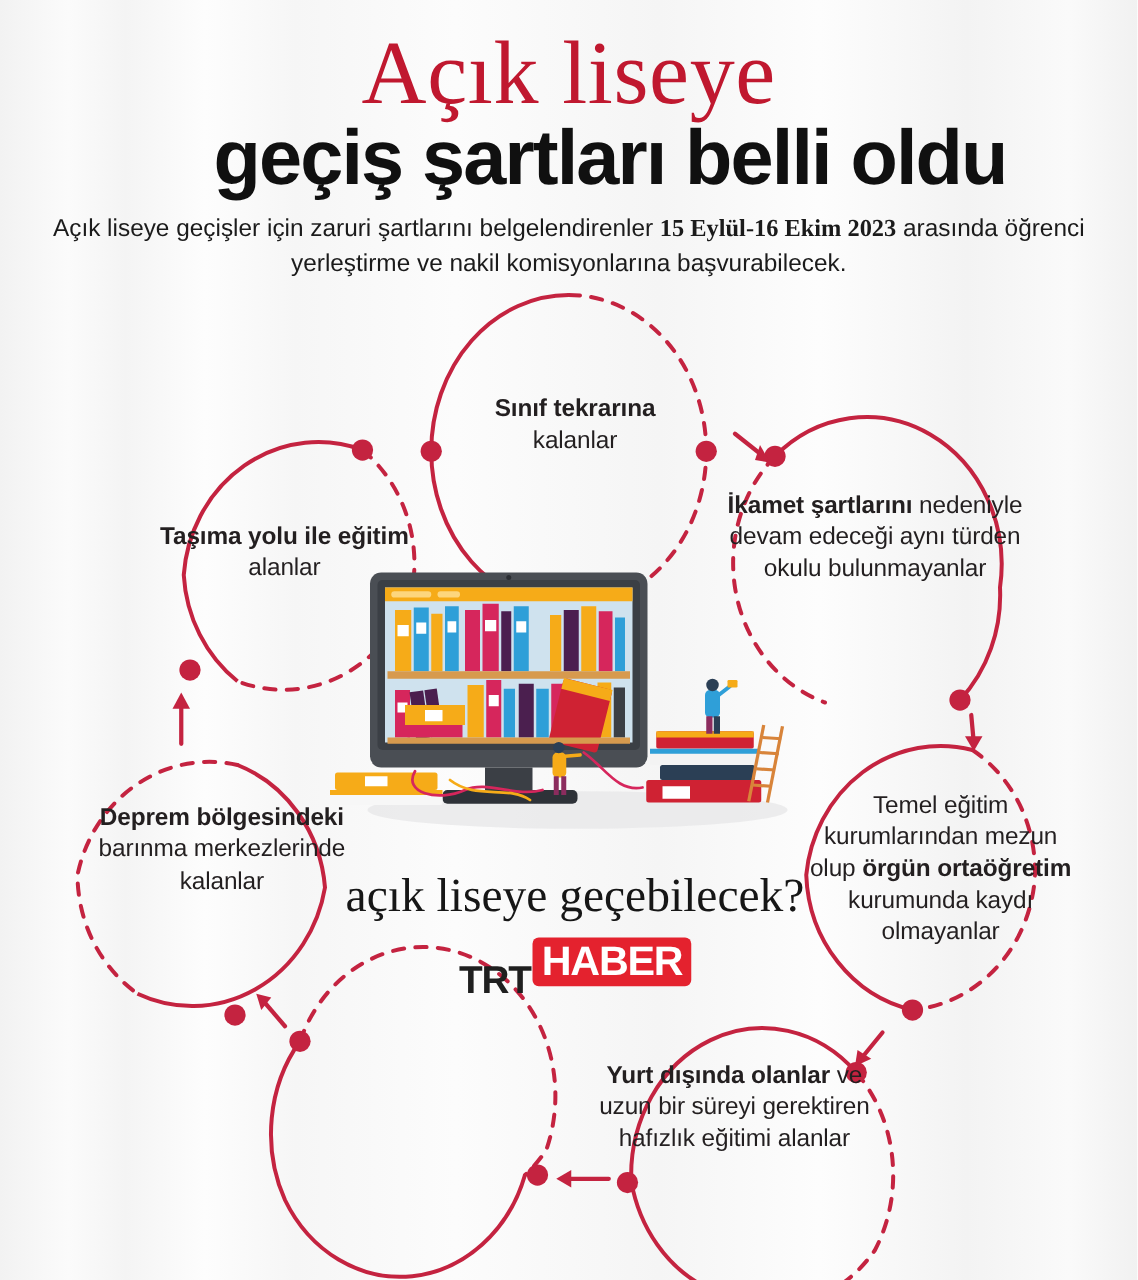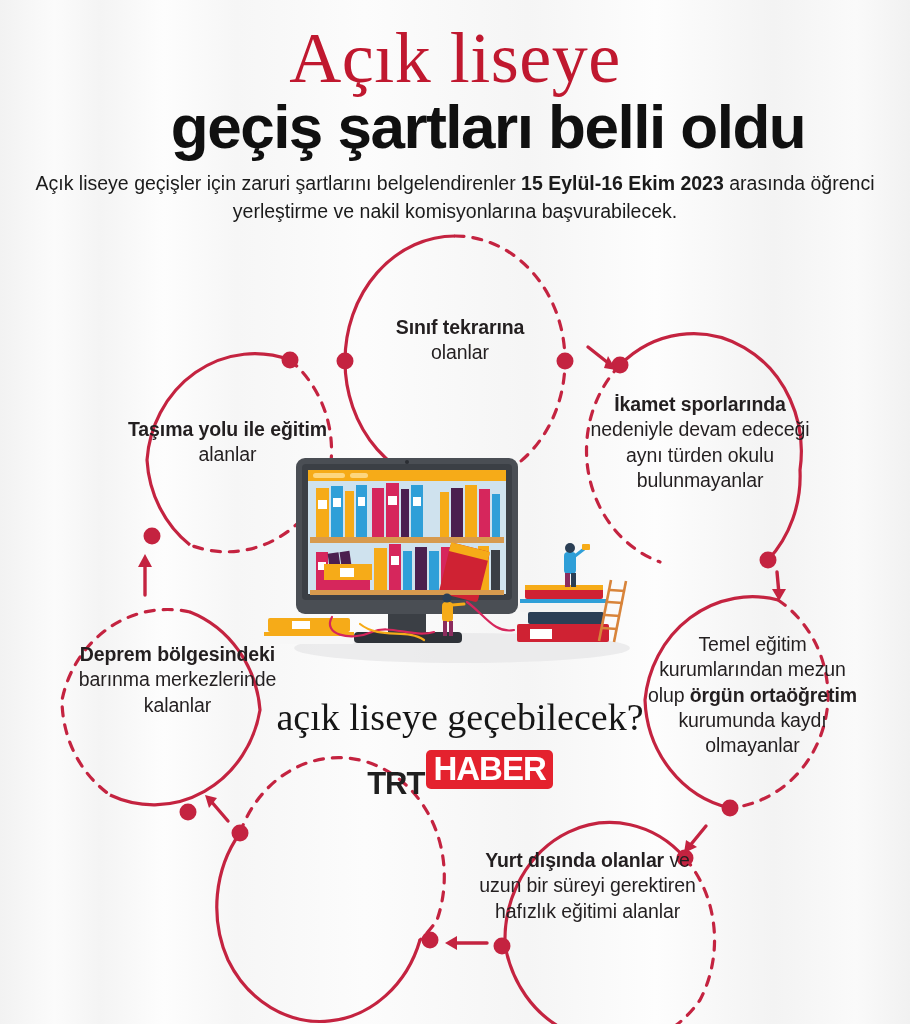--- a/index.html
+++ b/index.html
@@ -70,21 +70,21 @@
     position: absolute;
     top: 170px;
     left: 35px;
     width: 840px;
     font-size: 19.5px;
     line-height: 1.42;
     font-weight: 400;
     color: #1b1b1b;
     text-align: center;
   }
-  .subtitle b { font-weight: 700; }
+  .subtitle b { font-weight: 700; font-family: Liberation Serif, serif; }
 
   
   #diagram {
     position: absolute;
     top: 0; left: 0;
     width: 910px;
     height: 1024px;
   }
 
   
@@ -289,25 +289,25 @@
     </g>
 
     <g>
       <path class="arr" d="M 145 595 L 145 562"></path>
       <polygon class="arrhead" points="145,554 138,567 152,567"></polygon>
     </g>
   </svg>
 
   <div class="node-text n-top">
     <b>Sınıf tekrarına</b><br>
-    <span>olanlar</span>
+    <span>kalanlar</span>
   </div>
 
   <div class="node-text n-right1">
-    <b>İkamet sporlarında</b>
+    <b>İkamet şartlarını</b>
     <span>nedeniyle devam edeceği aynı türden okulu bulunmayanlar</span>
   </div>
 
   <div class="node-text n-right2">
     <span>Temel eğitim kurumlarından mezun olup </span><b>örgün ortaöğretim</b><span> kurumunda kaydı olmayanlar</span>
   </div>
 
   <div class="node-text n-bot1">
     <b>Yurt dışında olanlar</b><span> ve uzun bir süreyi gerektiren hafızlık eğitimi alanlar</span>
   </div>

